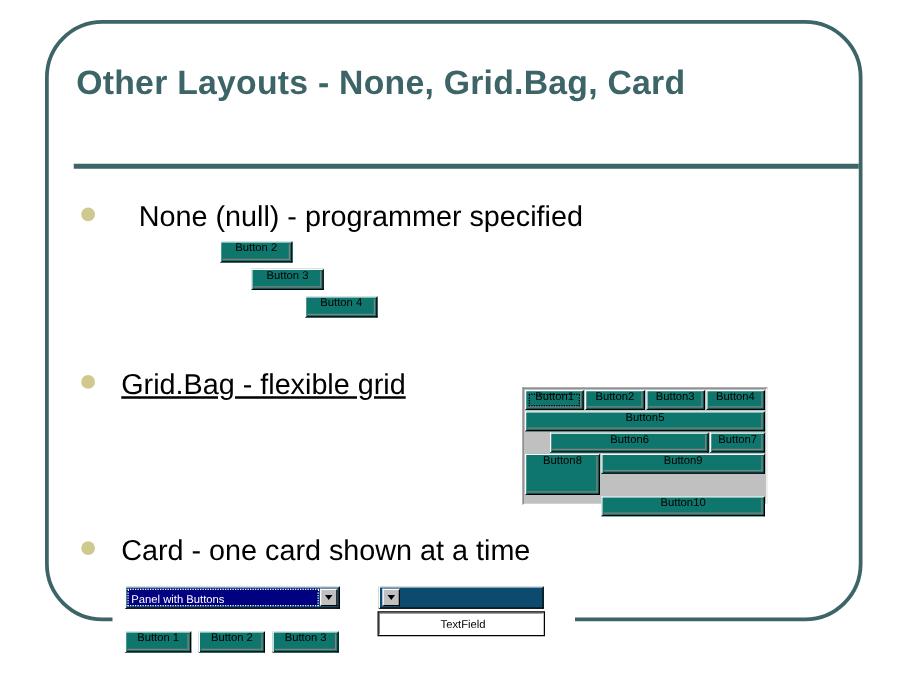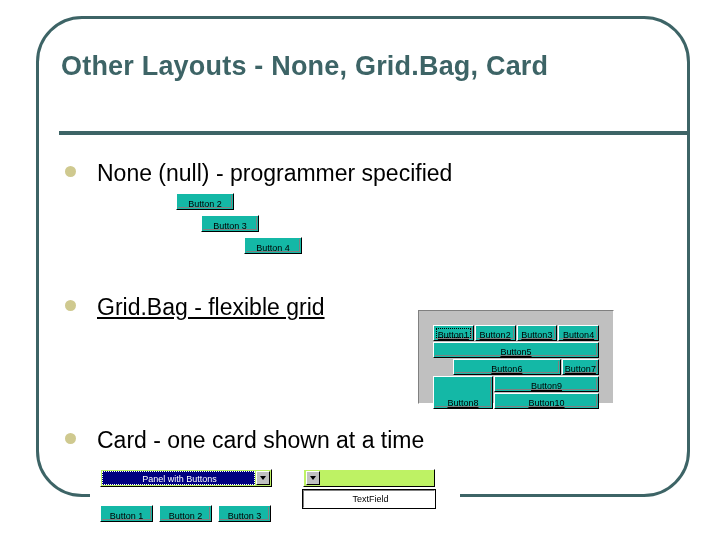--- a/index.html
+++ b/index.html
@@ -84,34 +84,34 @@
     position: relative;
     top: -4px;
     margin-right: 21px;
   }
   .bullet-text {
     font-size: 23px;
     color: #000000;
     white-space: nowrap;
     line-height: 26px;
   }
-  #bullet-none  { left: 65px; top: 160px; }
+  #bullet-none  { left: 65px; top: 160px; gap: 14px; }
   #bullet-grid  { left: 65px; top: 294px; text-decoration: underline; }
   #bullet-card  { left: 65px; top: 427px; }
 
   
   .awt-button {
-    background: #14b8a6;
+    background: #0f766e;
     color: #000000;
     font-family: "Liberation Sans", sans-serif;
     font-size: 9px;
     line-height: 9px;
     text-align: center;
     display: flex;
-    align-items: flex-end;
+    align-items: flex-start;
     justify-content: center;
     border-top: 1px solid #ffffff;
     border-left: 1px solid #ffffff;
     border-right: 1px solid #000000;
     border-bottom: 1px solid #000000;
     box-sizing: border-box;
     overflow: hidden;
     white-space: nowrap;
   }
   .awt-button .inner-bevel {
@@ -141,41 +141,40 @@
     left: 418px;
     top: 310px;
     width: 196px;
     height: 94px;
     background: #c0c0c0;
     border-top: 1px solid #808080;
     border-left: 1px solid #808080;
     border-right: 1px solid #ffffff;
     border-bottom: 1px solid #ffffff;
     box-sizing: border-box;
-    padding: 14px;
-    text-decoration: underline;
+    padding: 1px;
   }
   #gridbag-demo .gb-row {
     display: flex;
     width: 100%;
     gap: 1px;
     margin-bottom: 1px;
   }
   #gridbag-demo .awt-button {
     height: 16px;
     position: relative;
     font-size: 9px;
   }
   #gb-r1 .awt-button { flex: 1 1 0; }
   #gb-r2 .awt-button { flex: 1 1 0; }
   #gb-r3 .b6 { flex: 3 1 0; margin-left: 20px; }
   #gb-r3 .b7 { flex: 1 1 0; }
   #gb-r4 { display: flex; gap: 1px; }
   #gb-r4 .b8 { flex: 0 0 60px; height: 33px; }
-  #gb-r4 .b910 { flex: 1 1 0; display: flex; flex-direction: column; gap: 1px; }
+  #gb-r4 .b910 { flex: 1 1 0; display: flex; flex-direction: column; gap: 18px; }
   #gb-r4 .b910 .awt-button { height: 16px; width: 100%; }
   .focus-ring {
     position: absolute;
     inset: 2px;
     border: 1px dotted #000000;
     pointer-events: none;
   }
 
   
   #card-demo-left {
@@ -189,28 +188,27 @@
     position: absolute;
     left: 303px;
     top: 469px;
     width: 132px;
     height: 47px;
   }
   .awt-combo {
     position: relative;
     display: flex;
     height: 18px;
-    background: #bef264;
+    background: #0c4a6e;
     border-top: 1px solid #ffffff;
     border-left: 1px solid #ffffff;
     border-right: 1px solid #000000;
     border-bottom: 1px solid #000000;
     box-sizing: border-box;
     padding: 1px;
-    text-align: center;
   }
   .awt-combo .combo-value {
     flex: 1 1 auto;
     background: #000080;
     color: #ffffff;
     font-size: 9px;
     line-height: 14px;
     padding-left: 2px;
     white-space: nowrap;
     overflow: hidden;

